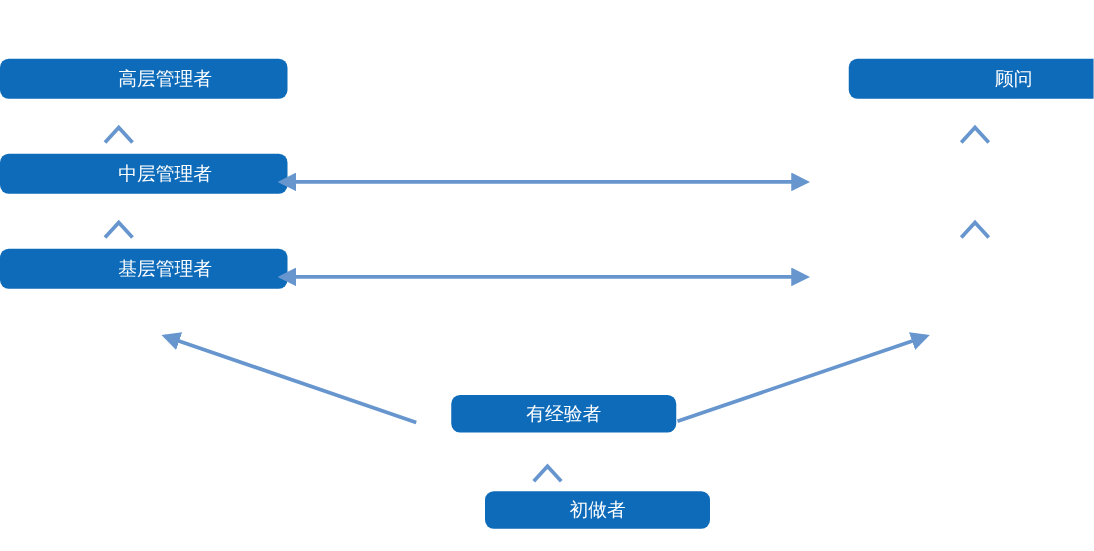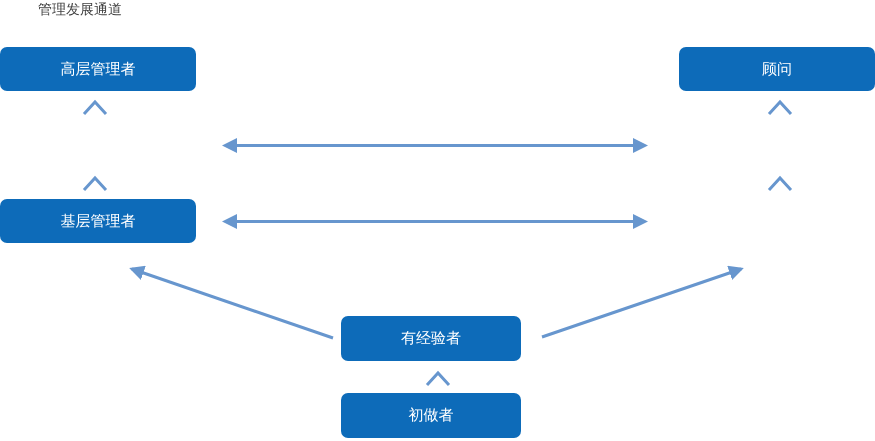--- a/index.html
+++ b/index.html
@@ -25,29 +25,29 @@
     position: absolute;
     background: var(--box-fill, #0d6bb9);
     color: var(--box-text, #ffffff);
     border-radius: 7px;
     display: flex;
     align-items: center;
     justify-content: center;
     font-size: 15px;
     white-space: nowrap;
   }
-  .side-node { width: 196px; height: 44px; }
+  .side-node { width: 196px; height: 32px; padding-left: 34px; }
   .left-col   { left: 0; }
   .right-col  { left: 679px; }
   .row-0 { top: 47px; }
   .row-1 { top: 123px; }
   .row-2 { top: 199px; }
-  .center-node { left: 341px; width: 180px; height: 45px; }
+  .center-node { left: 361px; width: 180px; height: 30px; }
   .center-row-0 { top: 316px; }
-  .center-row-1 { top: 393px; }
+  .center-row-1 { top: 393px; margin-left: 27px; }
   .overlay {
     position: absolute;
     left: 0; top: 0;
     width: 875px; height: 441px;
     pointer-events: none;
   }
   .connector {
     stroke: var(--arrow, #6796ce);
     stroke-width: 3;
     fill: none;
@@ -58,23 +58,23 @@
     fill: none;
     stroke-linejoin: miter;
   }
   #arrowhead path { fill: var(--arrow, #6796ce); }
 </style>
 </head>
 <body>
 
 <div class="canvas">
 
-  <div class="channel-title title-left">管理发展通道</div>
 
   <div class="node side-node left-col row-0">高层管理者</div>
+  <div class="node side-node left-col row-1">中层管理者</div>
   <div class="node side-node right-col row-0">顾问</div>
 
   <div class="node side-node left-col row-2">基层管理者</div>
 
   <div class="node center-node center-row-0">有经验者</div>
   <div class="node center-node center-row-1">初做者</div>
 
   <svg class="overlay" viewBox="0 0 875 441">
     <defs>
       <marker id="arrowhead" viewBox="0 0 10 10" refX="8" refY="5" markerWidth="5" markerHeight="5" orient="auto-start-reverse">

